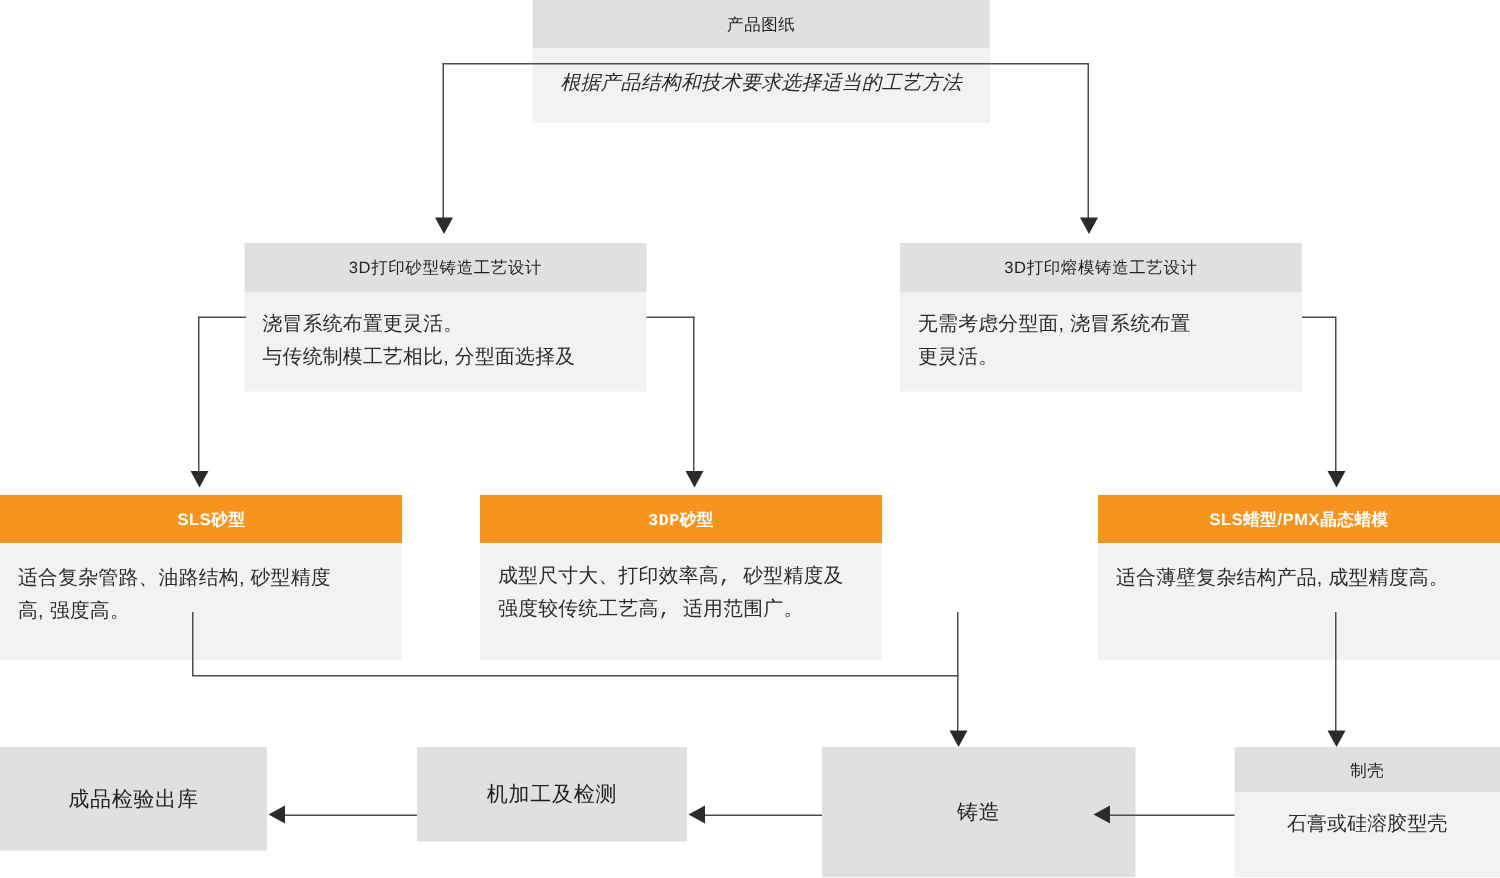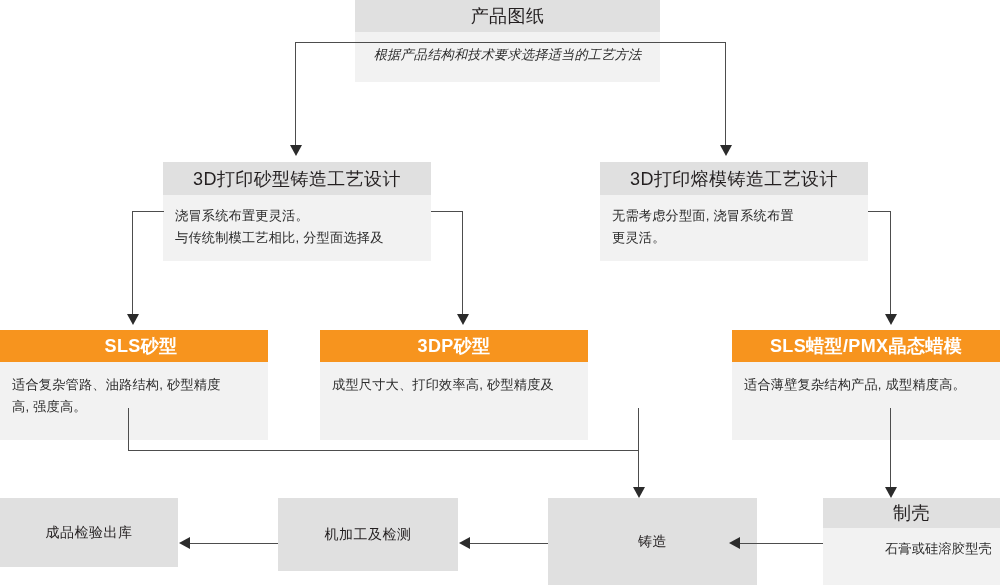--- a/index.html
+++ b/index.html
@@ -21,21 +21,21 @@
     position: absolute;
     box-sizing: border-box;
   }
   .node .hdr {
     box-sizing: border-box;
     width: 100%;
     display: flex;
     align-items: center;
     justify-content: center;
     text-align: center;
-    font-size: 18px;
+    font-size: 11px;
     color: #231f20;
     letter-spacing: .4px;
   }
   .node .body {
     box-sizing: border-box;
     width: 100%;
     font-size: 13.2px;
     line-height: 22px;
     color: #2b2b2b;
     letter-spacing: .2px;
@@ -130,24 +130,25 @@
   <div class="arrow down" style="left:885px; top:314px;"></div>
 
   <div class="node orange" style="left:0px; top:330px; width:268px;">
     <div class="hdr" style="height:32px;padding-left:14px;">SLS砂型</div>
     <div class="body" style="height:78px; padding:12px 12px 0 12px;">
       <div>适合复杂管路、油路结构, 砂型精度</div>
       <div>高, 强度高。</div>
     </div>
   </div>
 
-  <div class="node orange" style="left:320px; top:330px; width:268px;">
+  <div class="node orange" style="left:320px; top:330px; width:268px;font-family:Liberation Mono, monospace;">
     <div class="hdr" style="height:32px;">3DP砂型</div>
     <div class="body" style="height:78px; padding:12px 12px 0 12px;">
       <div>成型尺寸大、打印效率高, 砂型精度及</div>
+      <div>强度较传统工艺高, 适用范围广。</div>
     </div>
   </div>
 
   <div class="node orange" style="left:732px; top:330px; width:268px;">
     <div class="hdr" style="height:32px;">SLS蜡型/PMX晶态蜡模</div>
     <div class="body" style="height:78px; padding:12px 12px 0 12px;">
       <div>适合薄壁复杂结构产品, 成型精度高。</div>
       <div></div>
     </div>
   </div>
@@ -156,27 +157,27 @@
   <div class="ln h" style="left:128px; top:450px; width:511px;"></div>
   <div class="ln v" style="left:638px; top:408px; height:42px;"></div>
   <div class="ln v" style="left:638px; top:450px; height:38px;"></div>
   <div class="arrow down" style="left:633px; top:487px;"></div>
 
   <div class="ln v" style="left:890px; top:408px; height:80px;"></div>
   <div class="arrow down" style="left:885px; top:487px;"></div>
 
   <div class="node plain" style="left:0px; top:498px; width:178px; height:69px;">成品检验出库</div>
 
-  <div class="node plain" style="left:278px; top:498px; width:180px; height:73px;text-align:right;">机加工及检测</div>
+  <div class="node plain" style="left:278px; top:498px; width:180px; height:63px;text-align:right;">机加工及检测</div>
 
   <div class="node plain" style="left:548px; top:498px; width:209px; height:87px;">铸造</div>
 
   <div class="node grey" style="left:823px; top:498px; width:177px;">
     <div class="hdr" style="height:30px;">制壳</div>
-    <div class="body" style="height:57px; padding:10px 8px 0 8px; text-align:right;">石膏或硅溶胶型壳</div>
+    <div class="body" style="height:57px; padding:10px 8px 0 8px; text-align:center;">石膏或硅溶胶型壳</div>
   </div>
 
   <div class="ln h" style="left:190px; top:543px; width:88px;"></div>
   <div class="arrow left" style="left:179px; top:537px;"></div>
 
   <div class="ln h" style="left:470px; top:543px; width:78px;"></div>
   <div class="arrow left" style="left:459px; top:537px;"></div>
 
   <div class="ln h" style="left:740px; top:543px; width:83px;"></div>
   <div class="arrow left" style="left:729px; top:537px;"></div>

